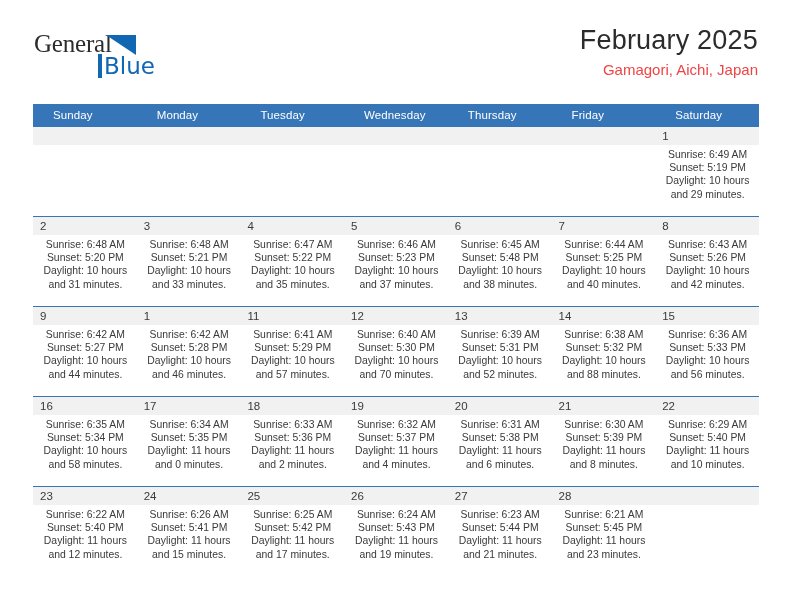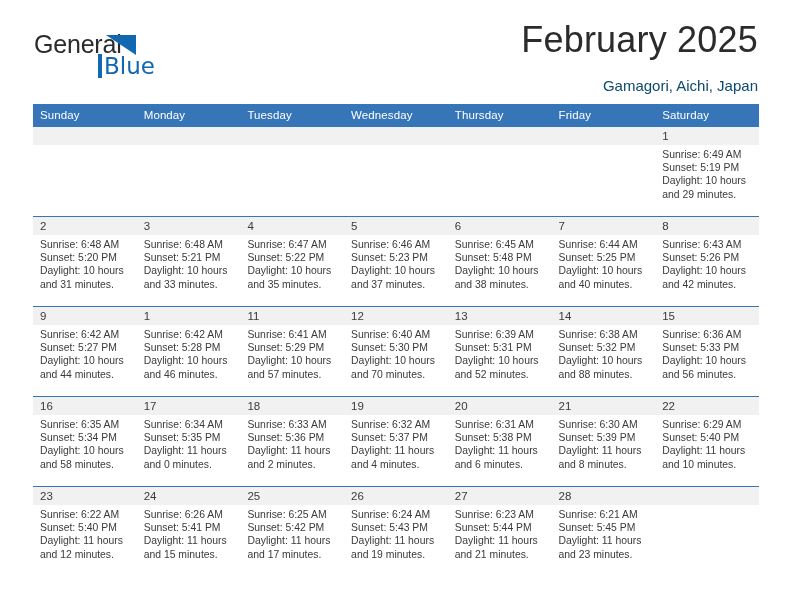--- a/index.html
+++ b/index.html
@@ -39,21 +39,21 @@
     width: 150px;
     height: 52px;
   }
   .logo-general {
     position: absolute;
     left: 0;
     top: 0;
     font-size: 25px;
     letter-spacing: -0.2px;
     color: #2b2b2b;
-    font-family: Liberation Sans, sans-serif;
+    font-family: Liberation Serif, serif;
     font-weight: 400;
     line-height: 28px;
   }
   .logo-tri {
     position: absolute;
     left: 72px;
     top: 5px;
     width: 0;
     height: 0;
     border-top: 20px solid #1267b2;
@@ -74,50 +74,50 @@
     font-size: 23px;
     color: #1267b2;
     font-family: "DejaVu Sans", sans-serif;
     line-height: 26px;
   }
   .title-block {
     text-align: right;
     margin-top: 24px;
   }
   .cal-title {
-    font-size: 36px;
+    font-size: 27px;
     color: #2b2b2b;
     font-weight: 400;
     line-height: 32px;
     letter-spacing: 0.2px;
     text-align: right;
   }
   .cal-subtitle {
     font-size: 15px;
-    color: #0c4a6e;
+    color: #ef4444;
     line-height: 20px;
-    margin-top: 20px;
+    margin-top: 4px;
   }
 
   
   .calendar {
     position: absolute;
     left: 33px;
     top: 104px;
     width: 726px;
     border-collapse: collapse;
     table-layout: fixed;
   }
   .calendar th {
     background: #3575b8;
     color: #ffffff;
     font-size: 11.5px;
     font-weight: 400;
     text-align: left;
-    padding: 5px 0 5px 7px;
+    padding: 5px 0 5px 20px;
     height: 20px;
     box-sizing: border-box;
     letter-spacing: 0.1px;
   }
   .calendar td {
     vertical-align: top;
     border-top: 1px solid #3575b8;
     padding: 0;
     height: 90px;
     box-sizing: border-box;
@@ -133,20 +133,21 @@
     line-height: 13px;
   }
   .daynum.empty {
     color: transparent;
   }
   .info {
     padding: 3px 6px 0 7px;
     font-size: 10.4px;
     line-height: 13.2px;
     color: #3a3a3a;
+    text-align: center;
   }
   .info div {
     white-space: normal;
   }
 </style>
 </head>
 <body>
 
 <div class="page">
 

